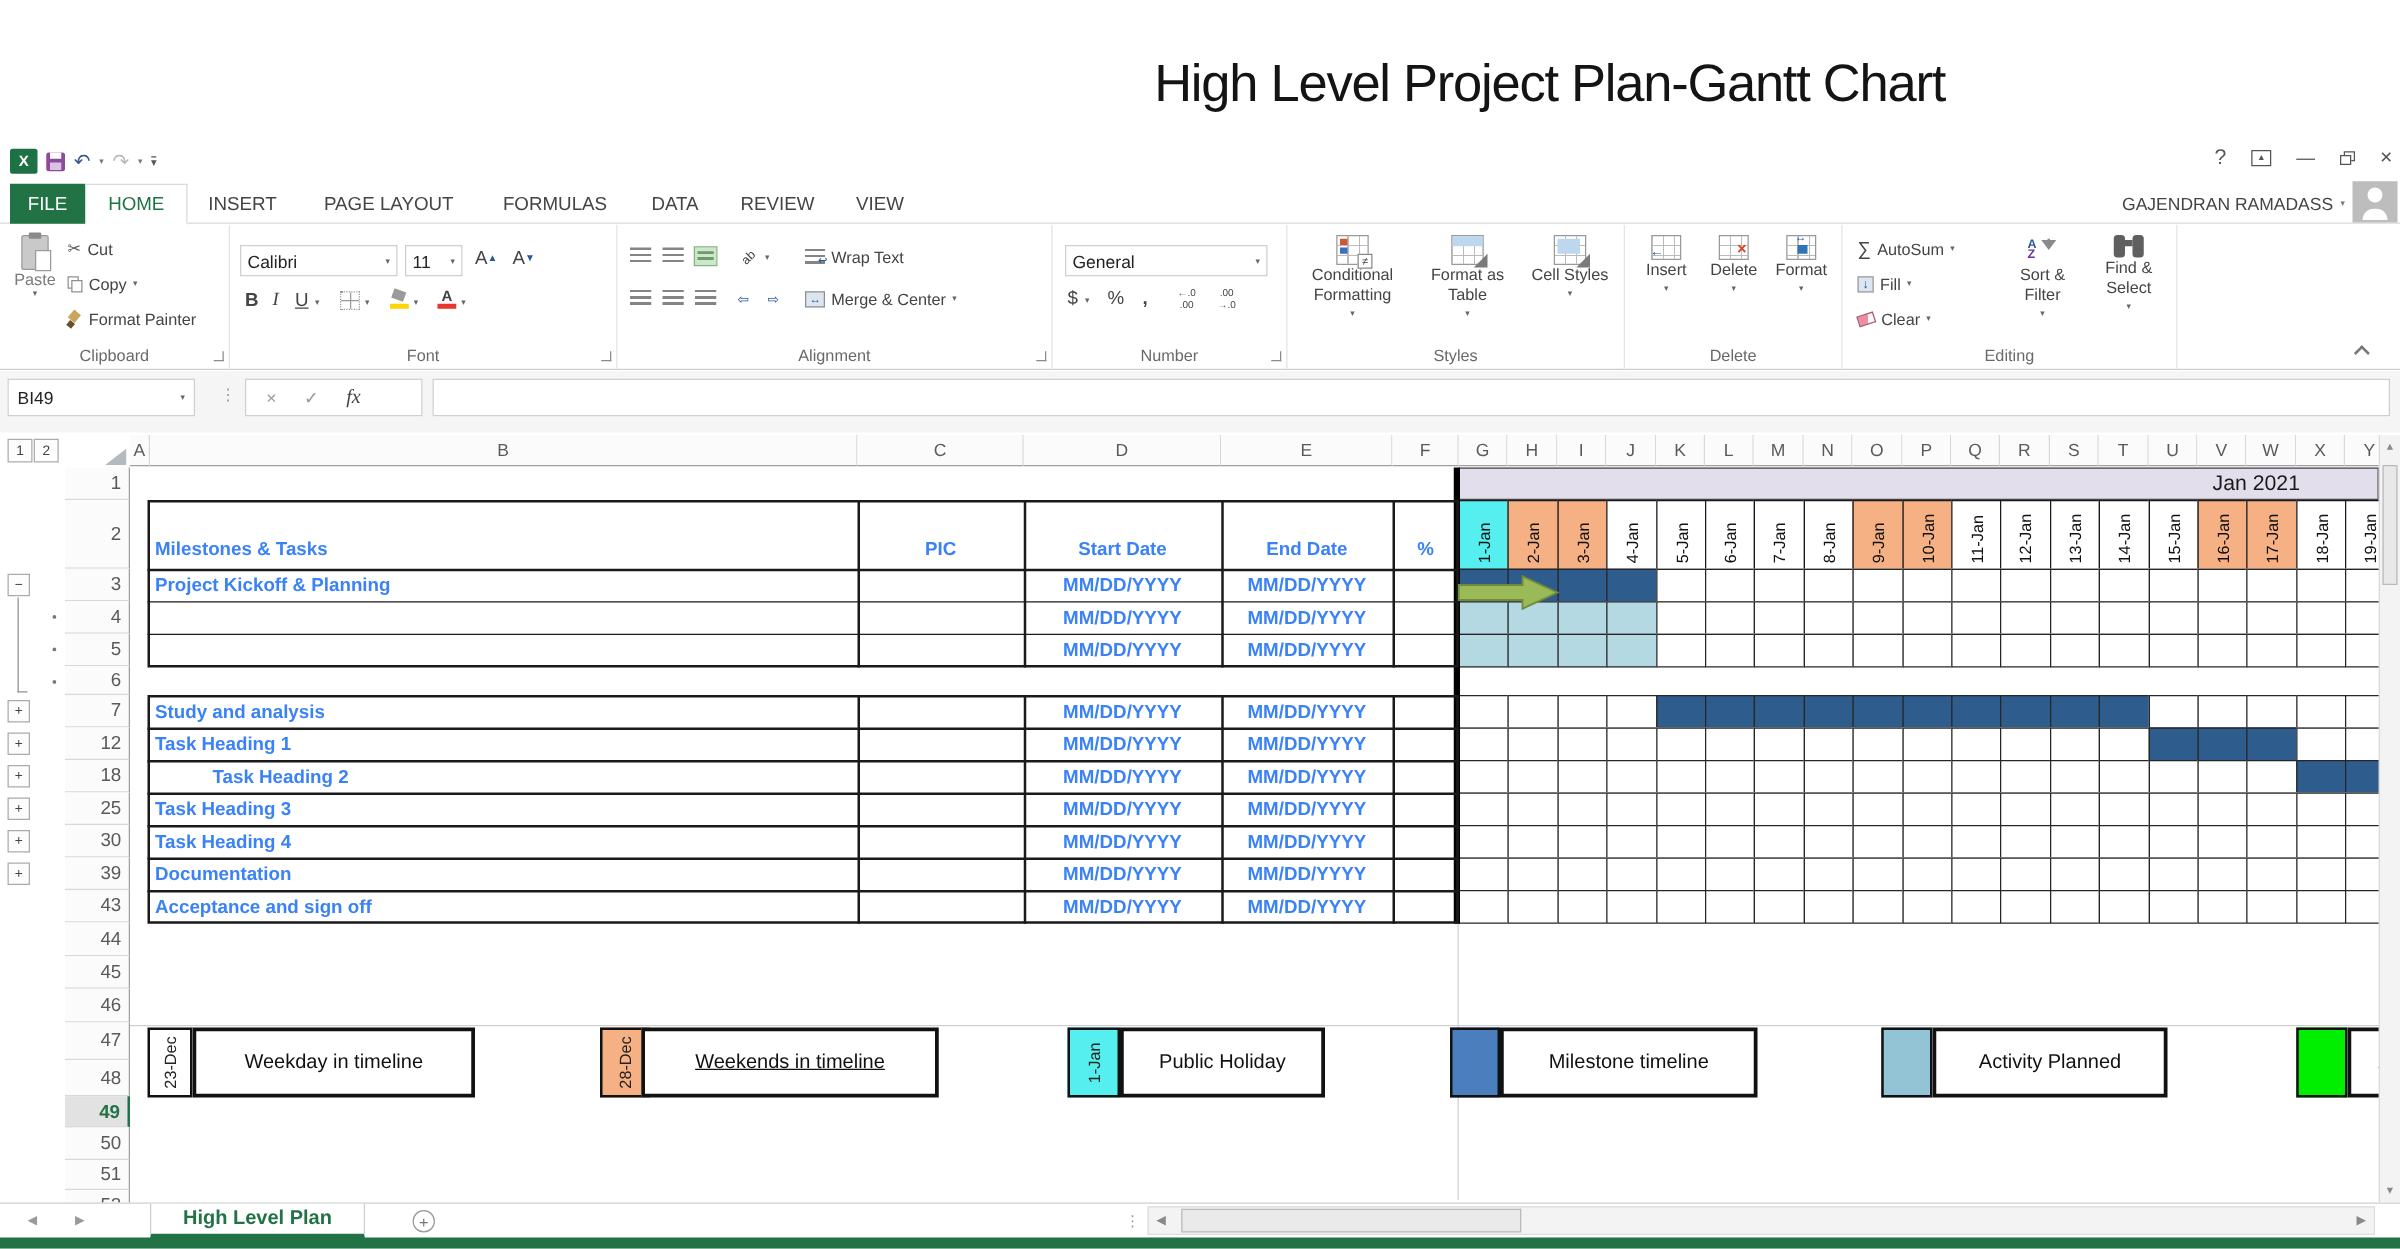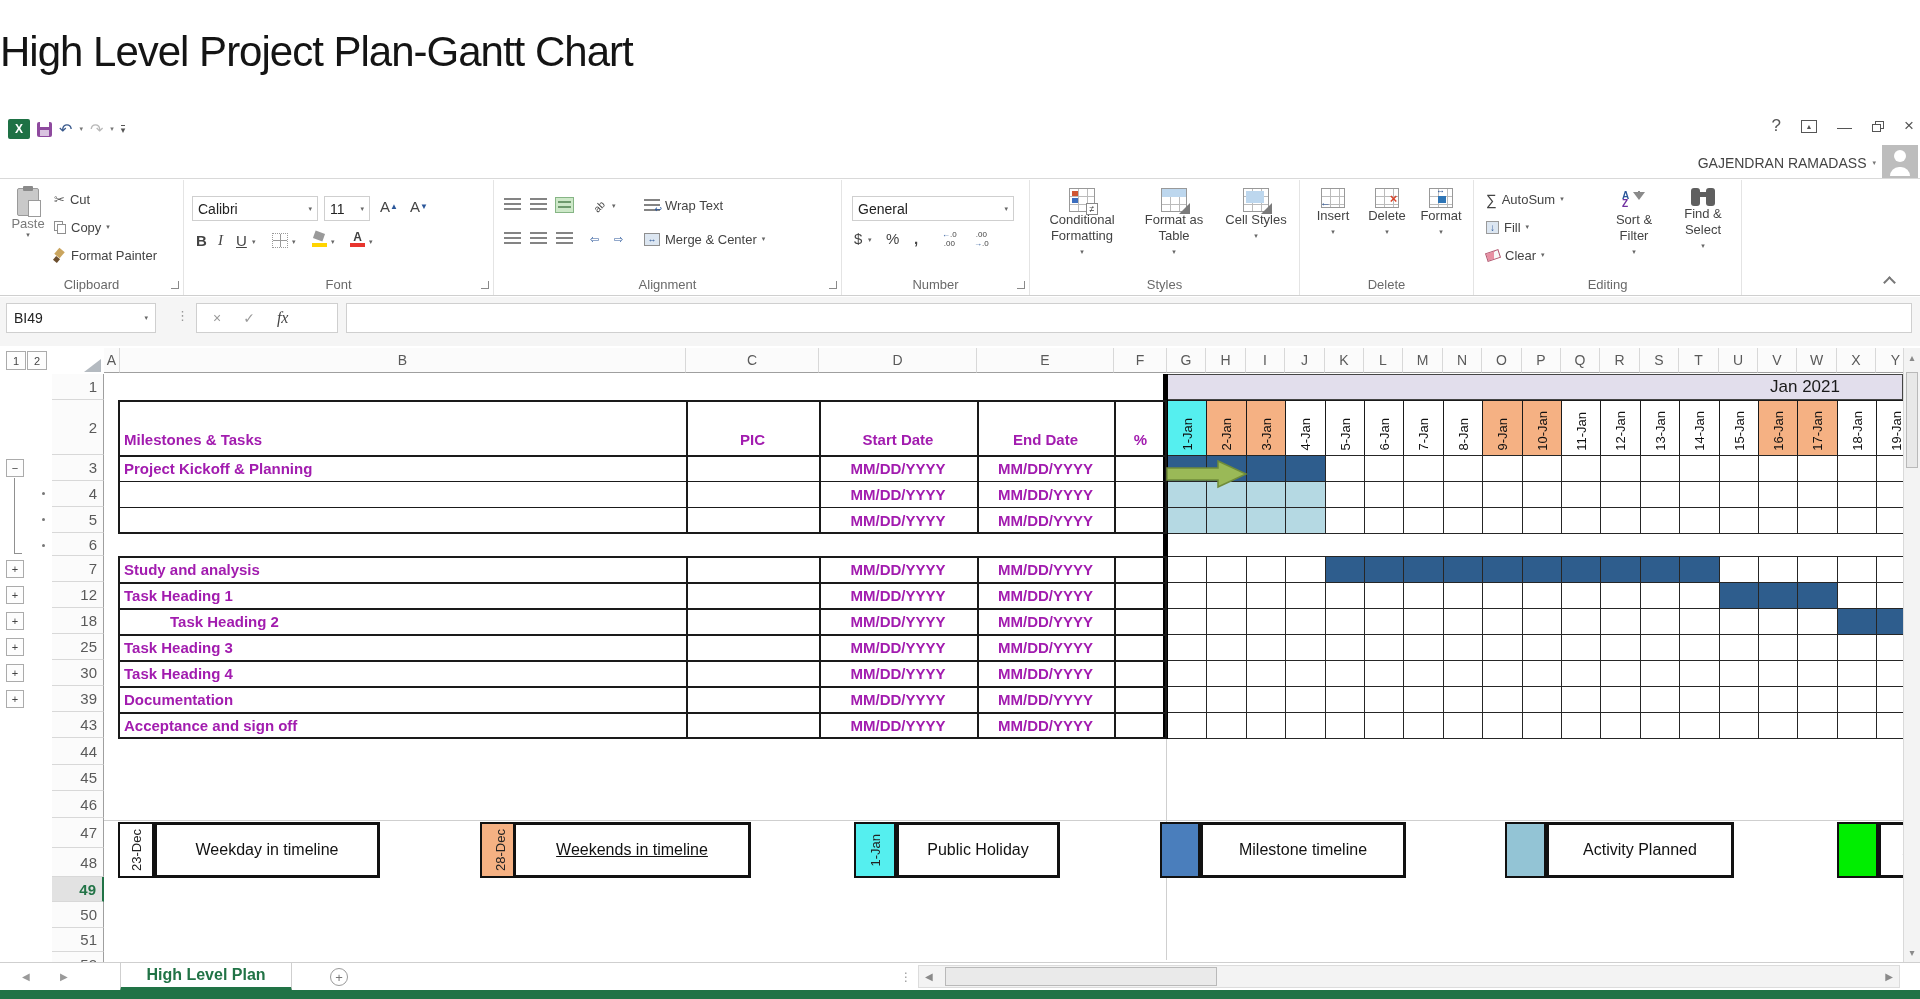--- a/index.html
+++ b/index.html
@@ -1,19 +1,19 @@
 <!DOCTYPE html>
 <html><head>
 <meta charset="utf-8">
 <style>
   *{box-sizing:border-box;margin:0;padding:0}
   html,body{width:1920px;height:999px;overflow:hidden;background:#fff;
     font-family:"Liberation Sans","DejaVu Sans",sans-serif;color:#222;position:relative}
   
-  .page-title{position:absolute;top:28px;left:0;width:1556px;text-align:left;
+  .page-title{position:absolute;top:43px;left:0;width:1556px;text-align:right;
     font-size:42px;color:#141414;letter-spacing:-1px}
   
   .titlebar{position:absolute;top:108px;left:0;width:1920px;height:40px}
   .win-title{position:absolute;top:12px;left:0;width:1920px;text-align:center;font-size:15px;color:#3b3b3b}
   .qat{position:absolute;top:8px;left:8px;height:26px;display:flex;align-items:center;gap:7px}
   .xl-logo{width:22px;height:20px;background:#1e7145;border-radius:2px;color:#fff;font-weight:bold;
     font-size:12px;display:flex;align-items:center;justify-content:center}
   .save-ico{width:15px;height:15px;background:#8e4a9e;border-radius:2px;position:relative;display:inline-block}
   .save-ico i{position:absolute;left:3px;top:0;width:9px;height:5px;background:#fff}
   .save-ico b{position:absolute;left:3px;bottom:1px;width:9px;height:6px;background:#d9c3e0}
@@ -130,21 +130,21 @@
   .olline{position:absolute;background:#909090}
   
   .monthband{position:absolute;left:1167px;top:374px;width:736px;height:26px;border:1px solid #444}
   .monthlabel{position:absolute;left:1700px;top:377px;width:210px;text-align:center;font-size:17px;color:#1a1a1a}
   .datecell{position:absolute;top:400px;height:56px;border:1px solid #1a1a1a;display:flex;align-items:flex-end;justify-content:center;padding-bottom:4px}
   .datecell span{writing-mode:vertical-rl;transform:rotate(180deg);font-size:13px;color:#111;white-space:nowrap}
   .tcell{position:absolute;border:1px solid #262626;background:#fff}
   .blackline{position:absolute;left:1163px;top:374px;width:5px;height:365px;background:#000}
   .t-outline{position:absolute;border:2px solid #1a1a1a}
   .t-line{position:absolute;background:#1a1a1a}
-  .sheet-txt{position:absolute;font-size:15px;font-weight:bold;color:#a21caf;display:flex;align-items:center}
+  .sheet-txt{position:absolute;font-size:15px;font-weight:bold;color:#3b82f6;display:flex;align-items:center}
   .sheet-txt.bottom{align-items:flex-end;padding-bottom:6px}
   .sheet-txt.center{justify-content:center}
   .gantt-arrow{position:absolute;z-index:3}
   .legend-swatch{position:absolute;border:2px sol id #111;display:flex;align-items:center;justify-content:center}
   .legend-label{position:absolute;background:#fff;border:3px solid #111;display:flex;align-items:center;justify-content:center;font-size:16px;color:#111}
   .grayline{position:absolute;background:#cfcfcf}
   
   .vscroll{position:absolute;left:1903px;top:348px;width:17px;height:614px;background:#f3f3f3;border-left:1px solid #d9d9d9;z-index:6}
   .vthumb{position:absolute;left:2px;top:24px;width:12px;height:96px;background:#e8e8e8;border:1px solid #b9b9b9}
   .sarrow{position:absolute;color:#8a8a8a;font-size:10px;width:100%;text-align:center}
@@ -183,20 +183,30 @@
     <span class="wc-min">—</span>
     <span class="wc-rest">
         <i></i>
         <i></i>
       </span>
     <span class="wc-close">×</span>
   </div>
 </div>
 
 <div class="tabrow">
+  <div class="tabs" id="ribbon-tabs">
+      <div class="rtab file" style="width: 60px;">FILE</div>
+      <div class="rtab active" style="width: 82px;">HOME</div>
+      <div class="rtab " style="width: 88px;">INSERT</div>
+      <div class="rtab " style="width: 146px;">PAGE LAYOUT</div>
+      <div class="rtab " style="width: 120px;">FORMULAS</div>
+      <div class="rtab " style="width: 72px;">DATA</div>
+      <div class="rtab " style="width: 92px;">REVIEW</div>
+      <div class="rtab " style="width: 72px;">VIEW</div>
+    </div>
   <div class="user-area">
     <span>GAJENDRAN RAMADASS</span>
     <span class="mini-caret">▾</span>
   </div>
   <div class="avatar">
       <i></i>
       <b></b>
     </div>
 </div>
 

